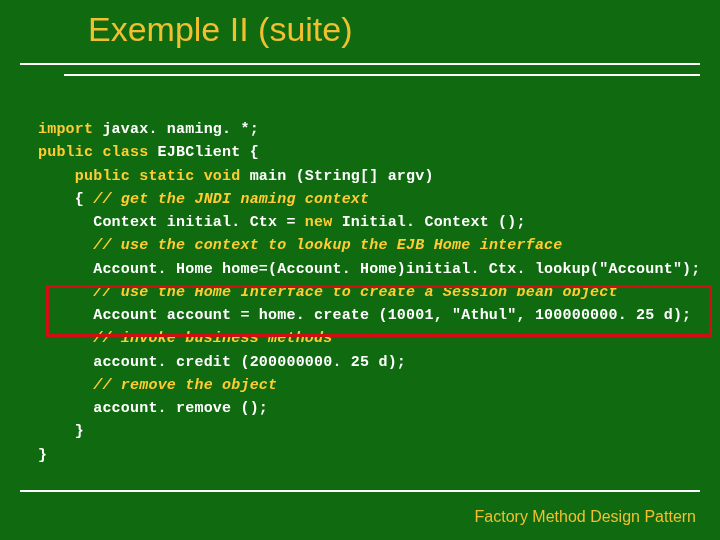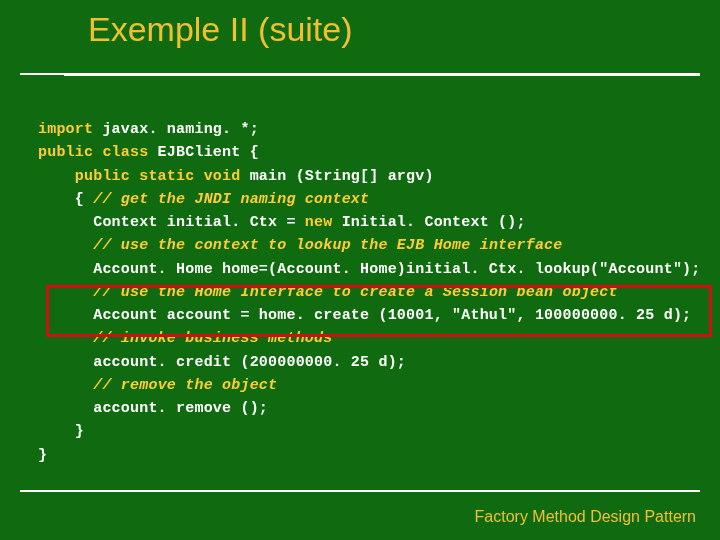--- a/index.html
+++ b/index.html
@@ -11,21 +11,21 @@
     font-family: Arial, Helvetica, sans-serif;
     overflow: hidden;
   }
   .slide {
     position: relative;
     width: 720px;
     height: 540px;
     box-sizing: border-box;
   }
   .title-area {
-    padding: 10px 0 18px 88px;
+    padding: 10px 0 8px 88px;
   }
   .title {
     color: #f0c030;
     font-size: 34px;
     font-weight: normal;
     margin: 0;
     padding: 0 0 6px 0;
   }
   .title-rule {
     border: 0;

